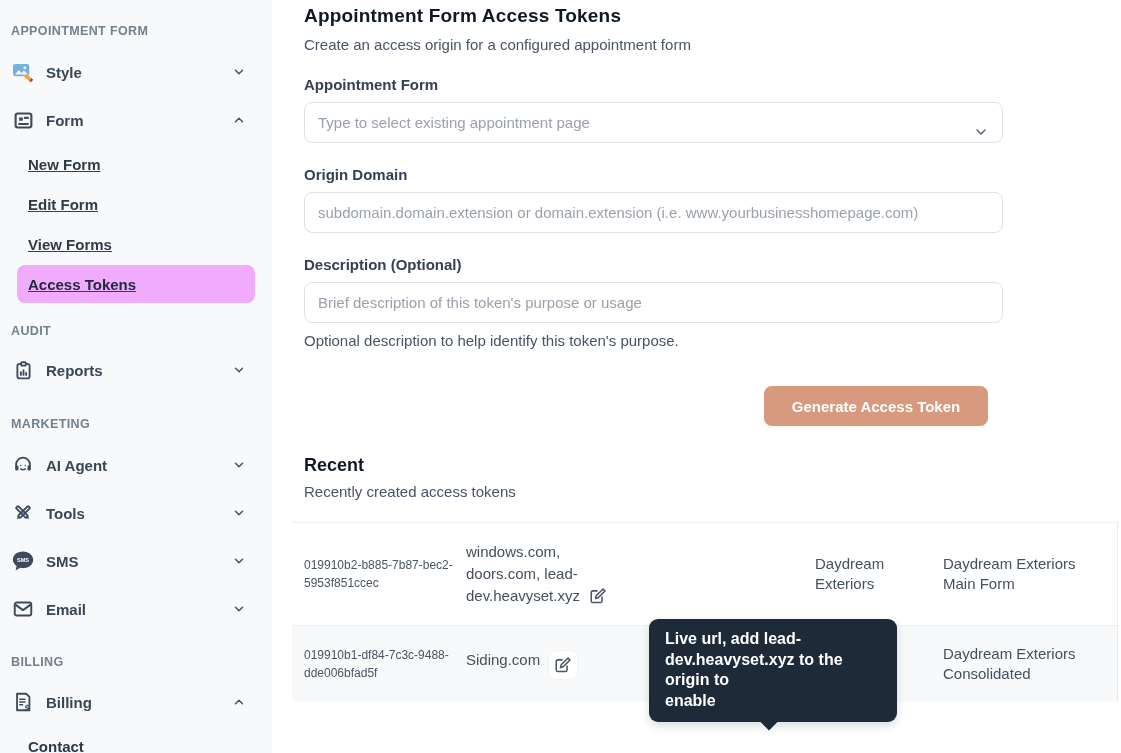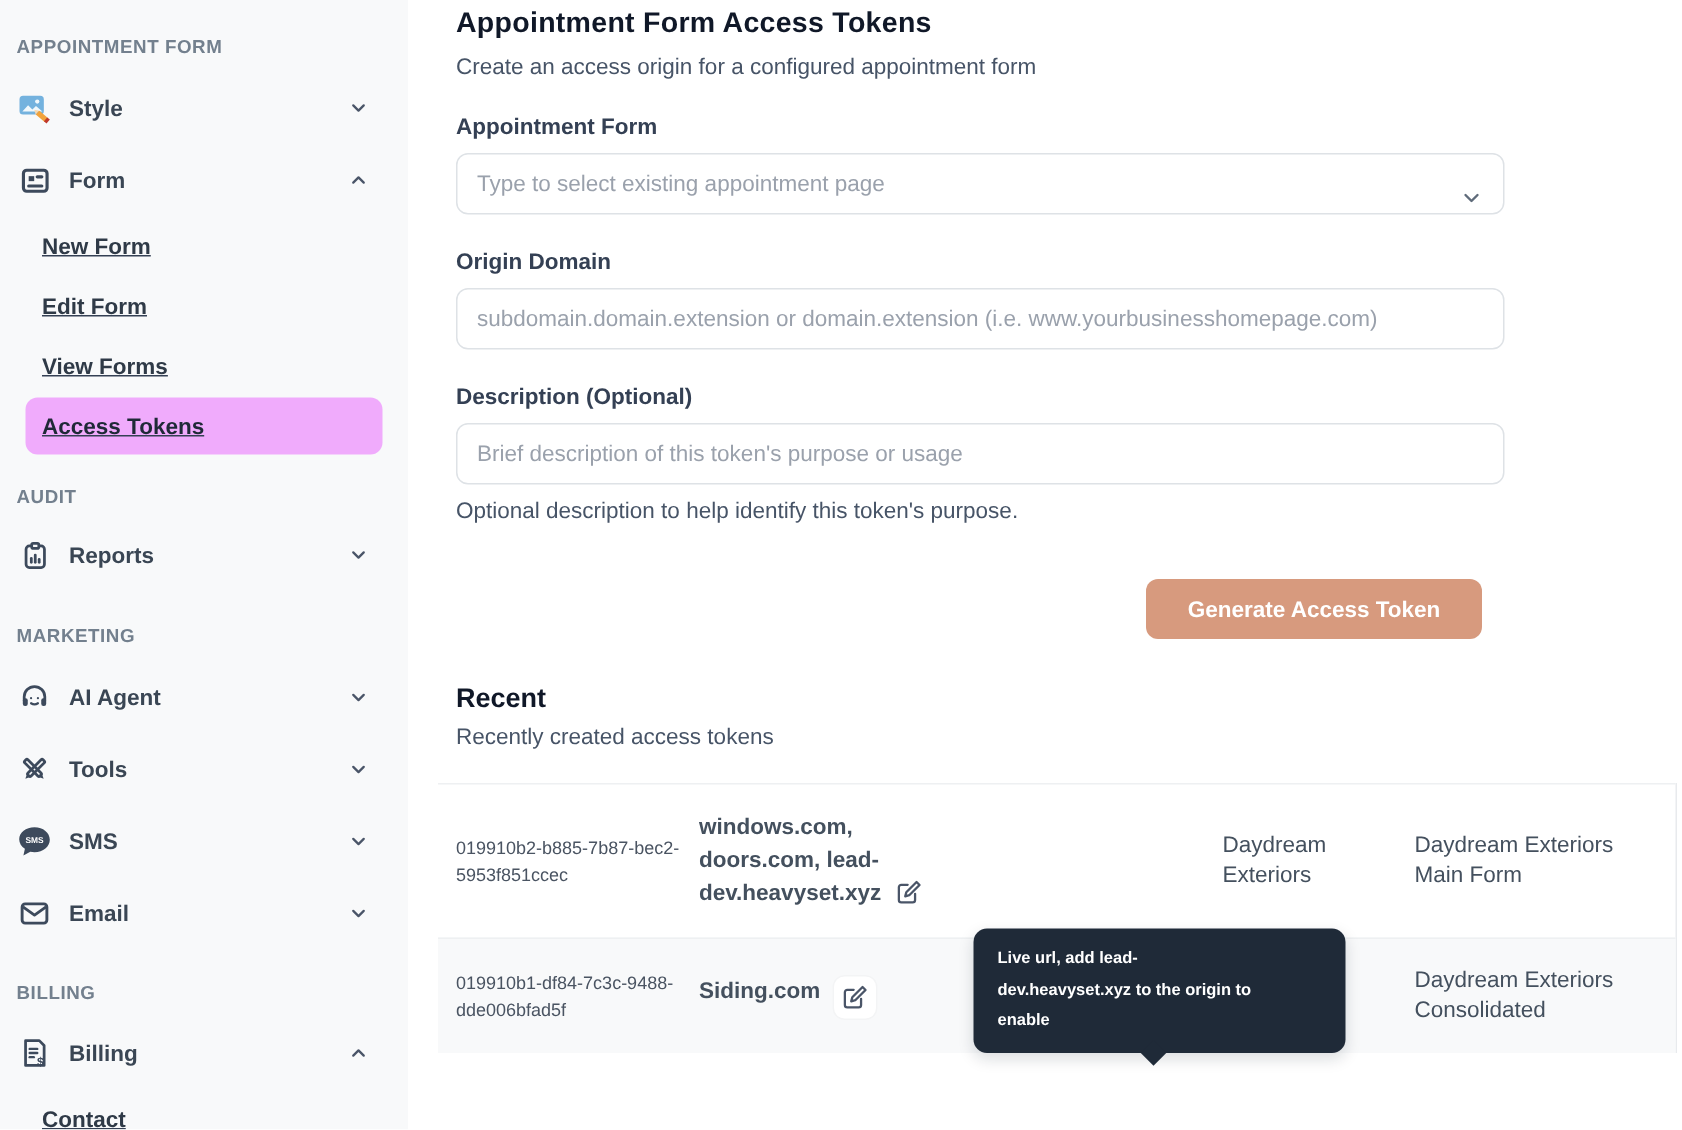--- a/index.html
+++ b/index.html
@@ -78,31 +78,31 @@
   .thead { background: #f1f3f5; height: 38px; align-items: center; }
   .th {
     font-size: 11.5px; font-weight: 700; color: #6a7686; letter-spacing: .04em;
     padding-left: 12px; white-space: nowrap;
   }
   .th-id { padding-left: 24px; }
   .trow { align-items: center; border-top: 1px solid #eef0f2; }
   .trow .td { padding: 18px 8px 18px 12px; font-size: 15px; color: #44505e; line-height: 20px; }
   .trow .td-id { font-size: 12px; color: #4a5462; line-height: 18px; word-break: break-word; padding-right: 0; }
   .trow .td-origin { line-height: 22px; }
-  .origin-clip { width: 152px; font-weight: bold; }
+  .origin-clip { width: 152px; }
   .row-alt { background: #f8f9fa; }
   .edit-btn { display: inline-flex; vertical-align: -4px; margin-left: 5px; cursor: pointer; }
   .edit-btn.boxed { background: #ffffff; border-radius: 7px; padding: 5px; vertical-align: -9px; box-shadow: 0 0 0 1px rgba(0,0,0,0.02); }
   .live-cell { display: flex; }
 
   
   .tooltip {
     position: absolute; left: 649px; top: 619px; width: 248px;
     background: #1f2a38; color: #ffffff; border-radius: 9px;
-    padding: 10px 16px 11px 16px; font-size: 11px; font-weight: 700;
+    padding: 10px 16px 11px 16px; font-size: 16px; font-weight: 700;
     line-height: 20.5px; white-space: pre-line; z-index: 20;
     box-shadow: 0 4px 10px rgba(16,24,40,.15);
   }
   .tooltip::after {
     content: ""; position: absolute; left: 114px; bottom: -6px;
     width: 12px; height: 12px; background: #1f2a38; transform: rotate(45deg);
   }
 
   svg { display: block; }
 </style>

